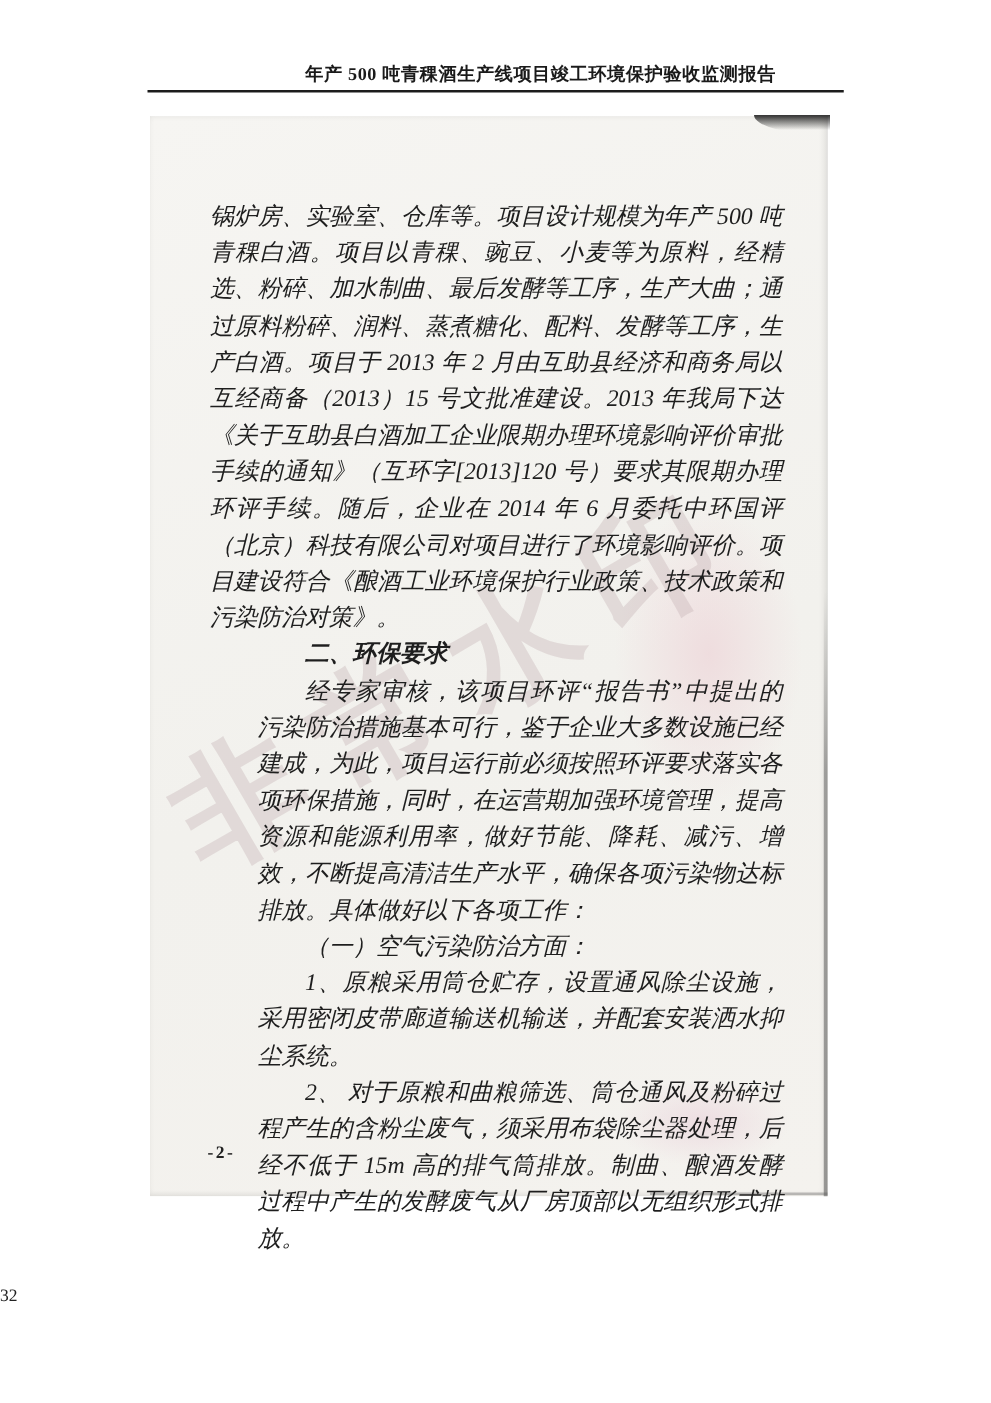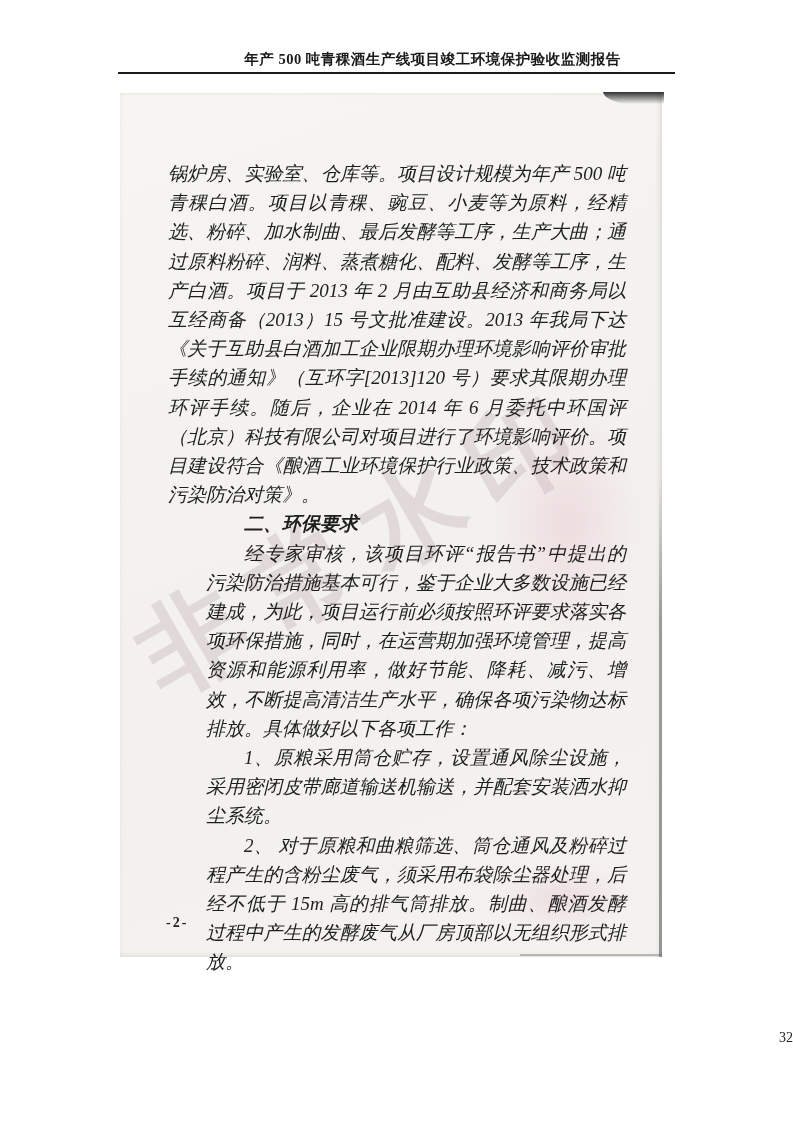--- a/index.html
+++ b/index.html
@@ -74,21 +74,21 @@
   .scan-text .bold { font-weight: bold; }
 
   .scan-pageno {
     position: absolute; left: 46px; top: 822px;
     font-size: 14px; font-weight: bold; letter-spacing: 2px; color: #222;
   }
 
   
   .footer-pageno {
     position: absolute; top: 1030px; left: 0; width: 100%;
-    text-align: right; font-size: 14px; color: #222;
+    text-align: left; font-size: 14px; color: #222;
   }
 </style>
 </head>
 <body>
 
 <div class="header-title">年产 500 吨青稞酒生产线项目竣工环境保护验收监测报告</div>
 <div class="header-rule"></div>
 
 <div class="scan">
 
@@ -97,20 +97,21 @@
   <div class="scan-edge-bottom"></div>
   <div class="scan-stain-1"></div>
   <div class="scan-stain-2"></div>
 
   <div class="watermark">非常水印</div>
 
   <div class="scan-text">
       <div class="para">锅炉房、实验室、仓库等。项目设计规模为年产 500 吨青稞白酒。项目以青稞、豌豆、小麦等为原料，经精选、粉碎、加水制曲、最后发酵等工序，生产大曲；通过原料粉碎、润料、蒸煮糖化、配料、发酵等工序，生产白酒。项目于 2013 年 2 月由互助县经济和商务局以互经商备（2013）15 号文批准建设。2013 年我局下达《关于互助县白酒加工企业限期办理环境影响评价审批手续的通知》（互环字[2013]120 号）要求其限期办理环评手续。随后，企业在 2014 年 6 月委托中环国评（北京）科技有限公司对项目进行了环境影响评价。项目建设符合《酿酒工业环境保护行业政策、技术政策和污染防治对策》。</div>
       <div class="para indent bold">二、环保要求</div>
       <div class="para indent">经专家审核，该项目环评“报告书”中提出的污染防治措施基本可行，鉴于企业大多数设施已经建成，为此，项目运行前必须按照环评要求落实各项环保措施，同时，在运营期加强环境管理，提高资源和能源利用率，做好节能、降耗、减污、增效，不断提高清洁生产水平，确保各项污染物达标排放。具体做好以下各项工作：</div>
+      <div class="para indent">（一）空气污染防治方面：</div>
       <div class="para indent">1、原粮采用筒仓贮存，设置通风除尘设施，采用密闭皮带廊道输送机输送，并配套安装洒水抑尘系统。</div>
       <div class="para indent">2、 对于原粮和曲粮筛选、筒仓通风及粉碎过程产生的含粉尘废气，须采用布袋除尘器处理，后经不低于 15m 高的排气筒排放。制曲、酿酒发酵过程中产生的发酵废气从厂房顶部以无组织形式排放。</div>
     </div>
 
   <div class="scan-pageno">-2-</div>
 </div>
 
 <div class="footer-pageno">32</div>
 
 </body></html>

